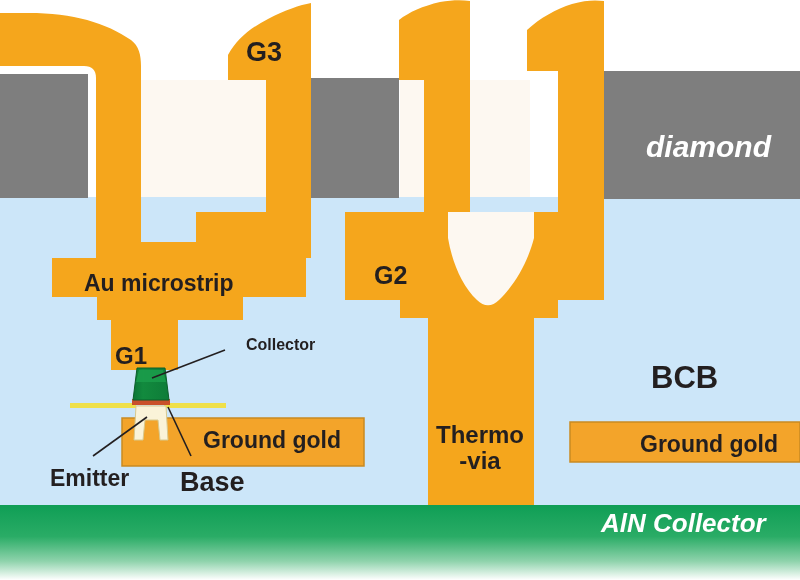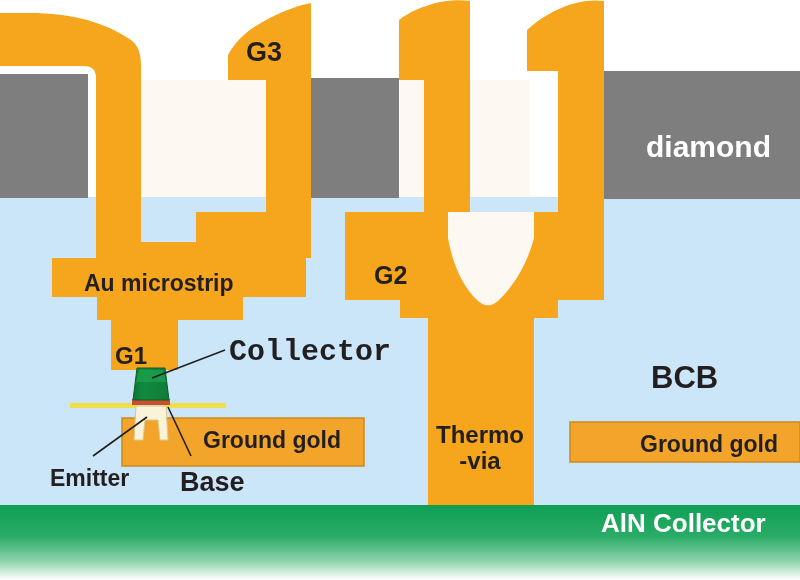--- a/index.html
+++ b/index.html
@@ -18,21 +18,21 @@
 
   .lbl{
     position:absolute;
     font-family:"Liberation Sans", sans-serif;
     font-weight:bold;
     white-space:pre;
     line-height:1.08;
     pointer-events:none;
   }
   .lbl-dark{ color:#231f20; }
-  .lbl-white{ color:#ffffff; }
+  .lbl-white{ color:#ffffff;font-style:italic; }
 </style>
 </head>
 <body>
 
 <div id="fig">
 
   <svg width="800" height="580" viewBox="0 0 800 580">
 
     <defs>
       <linearGradient id="alnGrad" x1="0" y1="0" x2="0" y2="1">
@@ -138,21 +138,21 @@
   <div class="lbl lbl-dark" style="left:246px; top:27px;  font-size:27px;margin-top:11px;">G3</div>
 
   <div class="lbl lbl-white" style="left:646px; top:131px; font-size:30px;">diamond</div>
 
   <div class="lbl lbl-dark" style="left:84px;  top:271px; font-size:23px;">Au microstrip</div>
 
   <div class="lbl lbl-dark" style="left:374px; top:262px; font-size:25px;">G2</div>
 
   <div class="lbl lbl-dark" style="left:115px; top:343px; font-size:24px;">G1</div>
 
-  <div class="lbl lbl-dark" style="left:229px; top:336px; font-size:30px;font-family:Liberation Mono, monospace;">Collector</div>
+  <div class="lbl lbl-dark" style="left:246px; top:336px; font-size:16px;">Collector</div>
 
   <div class="lbl lbl-dark" style="left:651px; top:361px; font-size:31px;">BCB</div>
 
   <div class="lbl lbl-dark" style="left:203px; top:428px; font-size:23px;">Ground gold</div>
 
   <div class="lbl lbl-dark" style="left:640px; top:432px; font-size:23px;">Ground gold</div>
 
   <div class="lbl lbl-dark" style="left:436px; top:422px; font-size:24px; text-align:center;">Thermo
 -via</div>
 

